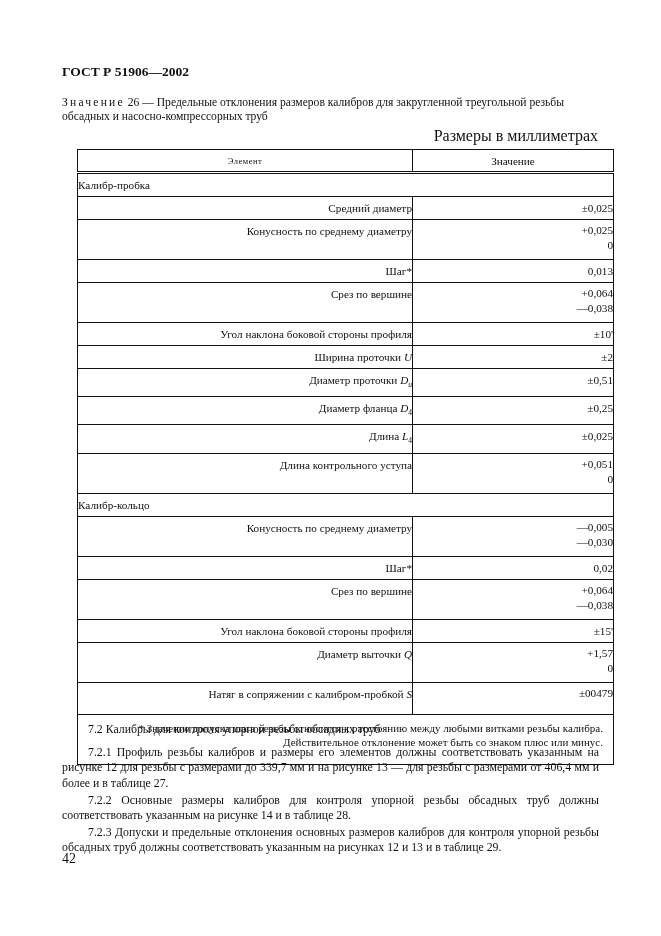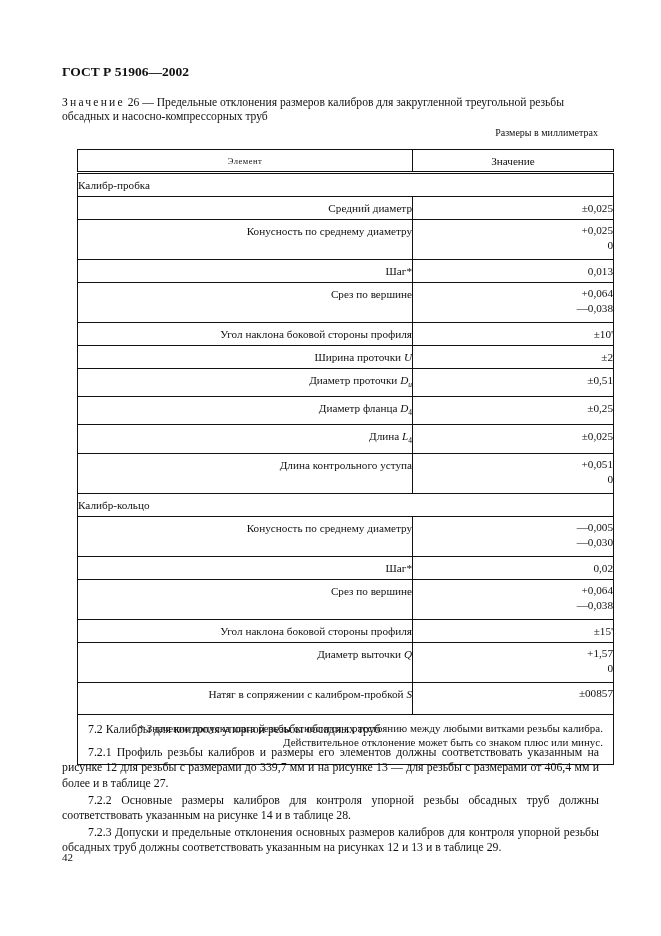--- a/index.html
+++ b/index.html
@@ -1,42 +1,42 @@
 <!DOCTYPE html>
 <html><head>
 <meta charset="utf-8">
 <style>
   html, body { margin: 0; padding: 0; background: #ffffff; }
   body { width: 661px; height: 936px; position: relative; overflow: hidden;
          font-family: "Liberation Serif", "DejaVu Serif", serif; color: #111; }
   .gost { position: absolute; left: 62px; top: 64px; font-weight: bold; font-size: 13.5px; }
   .caption { position: absolute; left: 62px; top: 96px; width: 540px; font-size: 11.6px; line-height: 13.5px; }
   .caption .lbl { letter-spacing: 2.2px; }
-  .units { position: absolute; right: 63px; top: 127px; font-size: 10px; }
+  .units { position: absolute; right: 63px; top: 127px; font-size: 16px; }
   table.t { position: absolute; left: 77px; top: 149px; width: 537px; border-collapse: collapse; font-size: 11.2px; }
   table.t td { border: 1.3px solid #111; padding: 0; vertical-align: top; text-align: right; }
   td.c1 { width: 314px; padding-left: 20px !important; }
   td.c2 { text-align: center; }
   tr.hdr td { height: 21px; vertical-align: middle; text-align: center; border-bottom: 3.5px double #111; }
   tr.hdr td.c1 { padding-left: 0 !important; font-size: 8.5px; letter-spacing: 0.5px; }
   tr.sec td { height: 22px; text-align: left; vertical-align: middle; }
   tr.r1 td { height: 22px; line-height: 22px; }
   tr.r2 td { height: 36px; padding-top: 3px !important; line-height: 16px; margin-top: 32px; }
   tr.r2 td.c1 { line-height: 16px; }
   tr.r2 td.c2 { line-height: 15px; }
   tr.fn td { height: 43px; font-size: 11px; line-height: 14px; padding: 6px 10px 0 10px !important; }
   .fn .indent { padding-left: 32px; }
   i.v { font-style: italic; }
   sub { font-size: 7.5px; }
   .body-text { position: absolute; left: 62px; top: 722px; width: 537px; font-size: 11.8px; line-height: 15.2px; text-align: justify; }
   .body-text p { margin: 0; text-indent: 26px; }
   .body-text p.h { font-weight: normal; }
   .body-text p + p { margin-top: 8px; }
   .body-text p.gap { margin-top: 2px; }
-  .pagenum { position: absolute; left: 62px; top: 851px; font-size: 11px; }
+  .pagenum { position: absolute; left: 62px; top: 851px; font-size: 14px; }
 </style>
 </head>
 <body>
 
 <div class="gost">ГОСТ Р 51906—2002</div>
 
 <div class="caption">
   <span class="lbl">Значение</span>
   <span>26</span>
   <span>— Предельные отклонения размеров калибров для закругленной треугольной резьбы обсадных и насосно-компрессорных труб</span>
@@ -151,21 +151,21 @@
       <td class="c2">
         <div>+1,57</div>
         <div>0</div>
       </td>
     </tr>
     <tr class="r2" style="height:31px">
       <td class="c1" style="height:28px">
         <span>Натяг в сопряжении с калибром-пробкой</span>
         <i class="v">S</i>
       </td>
-      <td class="c2" style="height:28px">±00857</td>
+      <td class="c2" style="height:28px">±00479</td>
     </tr>
 
     <tr class="fn">
       <td colspan="2">
         <div class="indent">* Значение допуска шага резьбы относится к расстоянию между любыми витками резьбы калибра.</div>
         <div>Действительное отклонение может быть со знаком плюс или минус.</div>
       </td>
     </tr>
   </tbody>
 </table>

